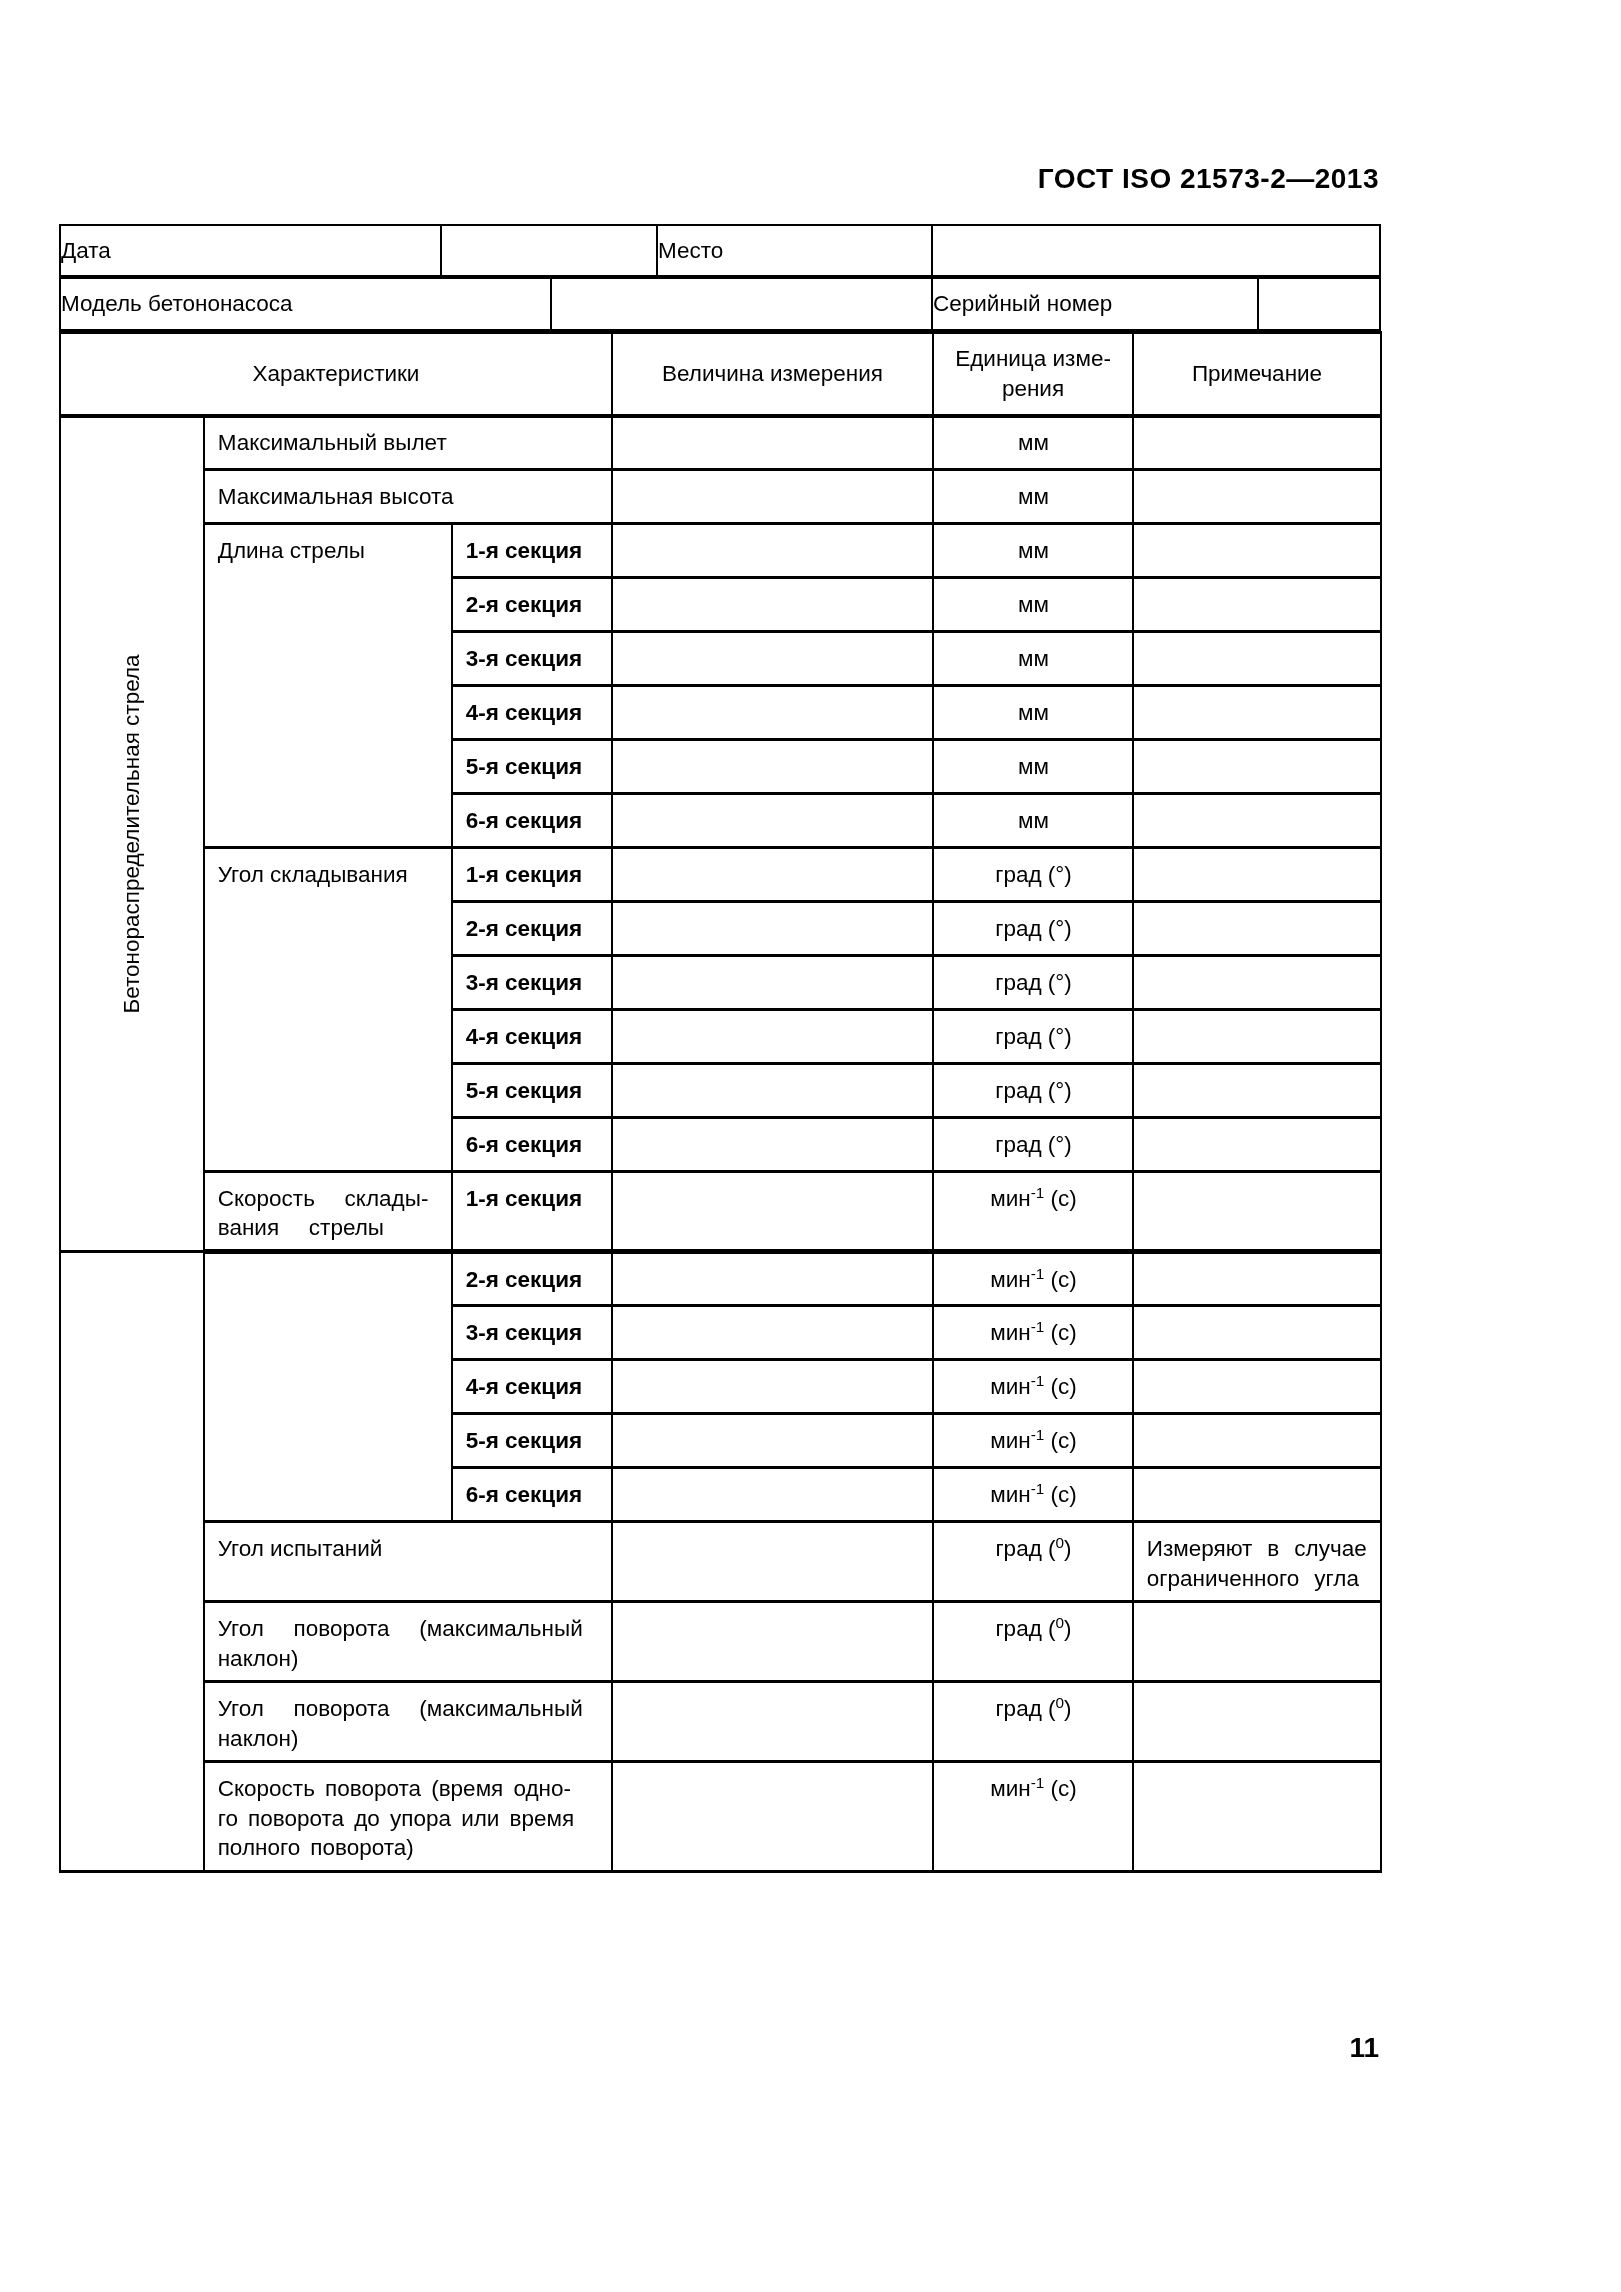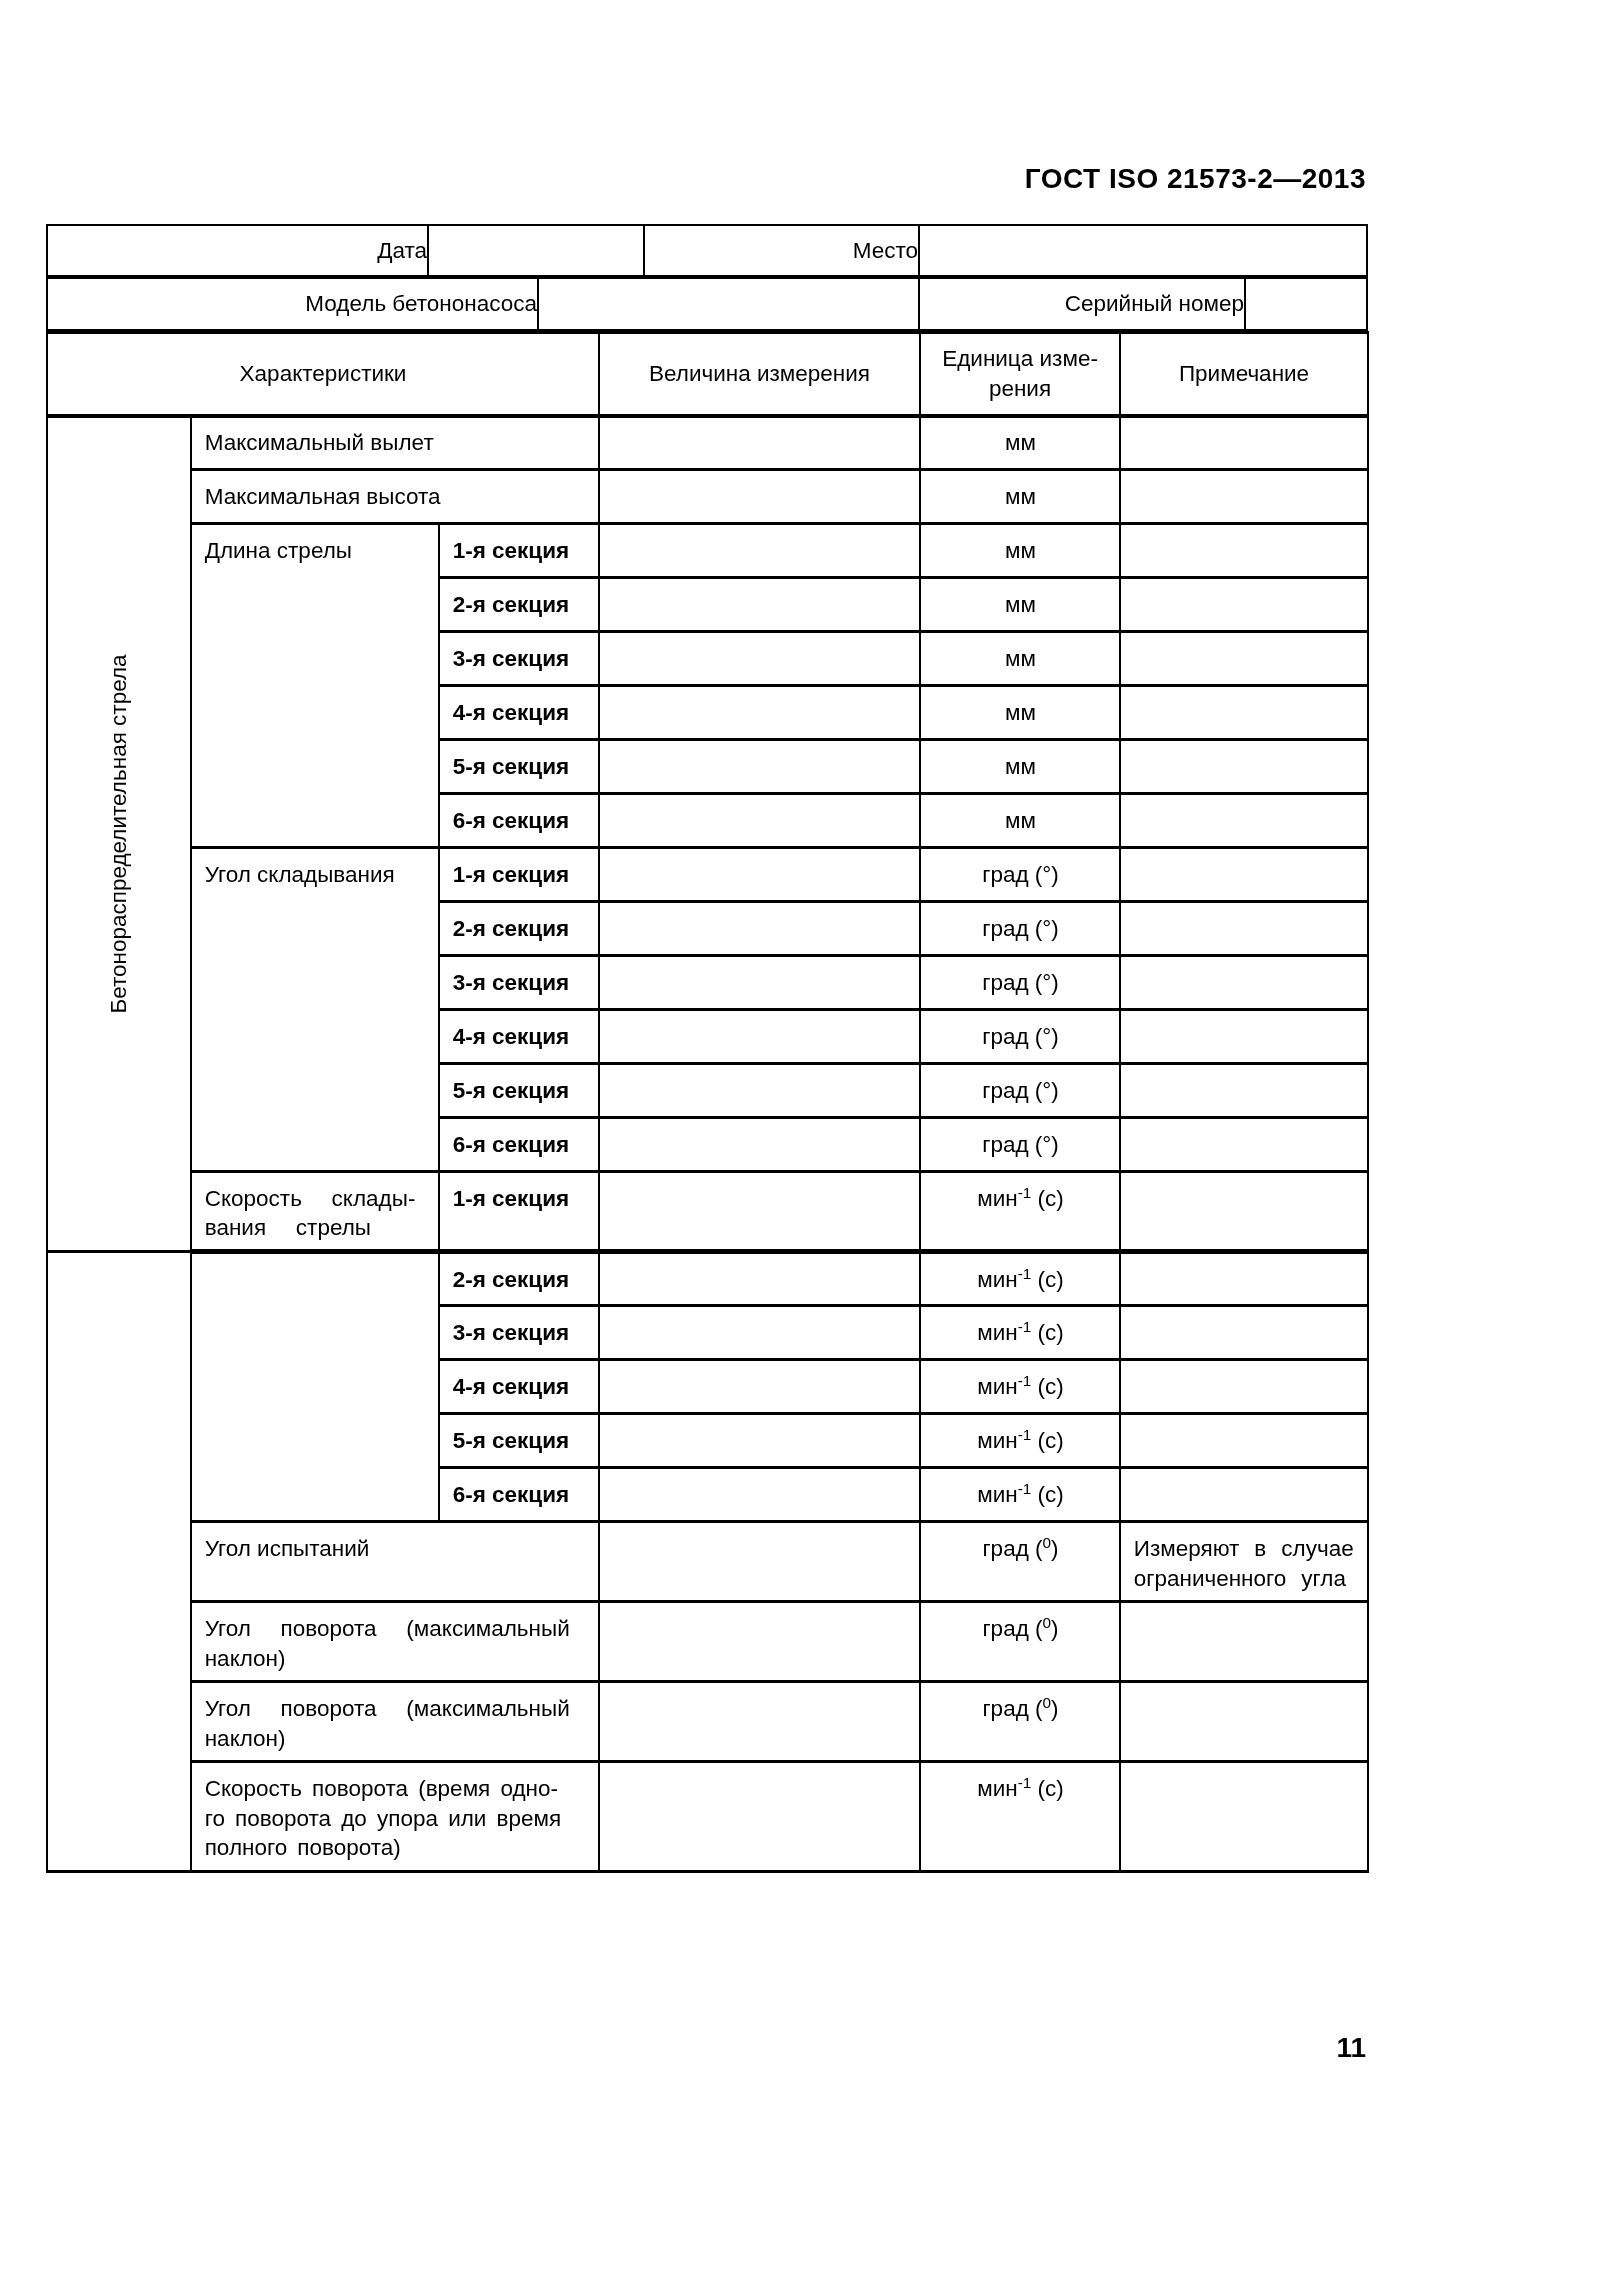--- a/index.html
+++ b/index.html
@@ -4,21 +4,21 @@
 <style>
   html,body { margin:0; padding:0; background:#e8e8e8; }
   .page {
     position:relative;
     width:1621px; height:2293px;
     background:#ffffff;
     font-family:"Liberation Sans", sans-serif;
     color:#000;
     overflow:hidden;
   }
-  .content { width:1320px; margin-left:46px; }
+  .content { width:1320px; margin-left:59px; }
 
   .doc-title {
     padding-top:163px;
     text-align:right;
     font-weight:bold;
     font-size:28px;
     letter-spacing:0.5px;
   }
   .caption {
     margin-top:25.5px;
@@ -28,21 +28,21 @@
   table { border-collapse:collapse; table-layout:fixed; width:1320px; }
   table, td { border:2px solid #000; }
   table { border-width:2.9px; }
   td { padding:0; }
 
   
   .info-table { margin-top:0; }
   .info-table.first { margin-top:29px; }
   .info-table td {
     font-size:22.5px;
-    text-align:right;
+    text-align:left;
     vertical-align:middle;
     border-top:none; border-bottom:none;
   }
 
   
   .main-table td {
     font-size:22.5px;
     vertical-align:top;
     padding:10.8px 11.8px 5.9px 12.7px;
     border-top-width:3.9px; border-bottom-width:3.9px;

